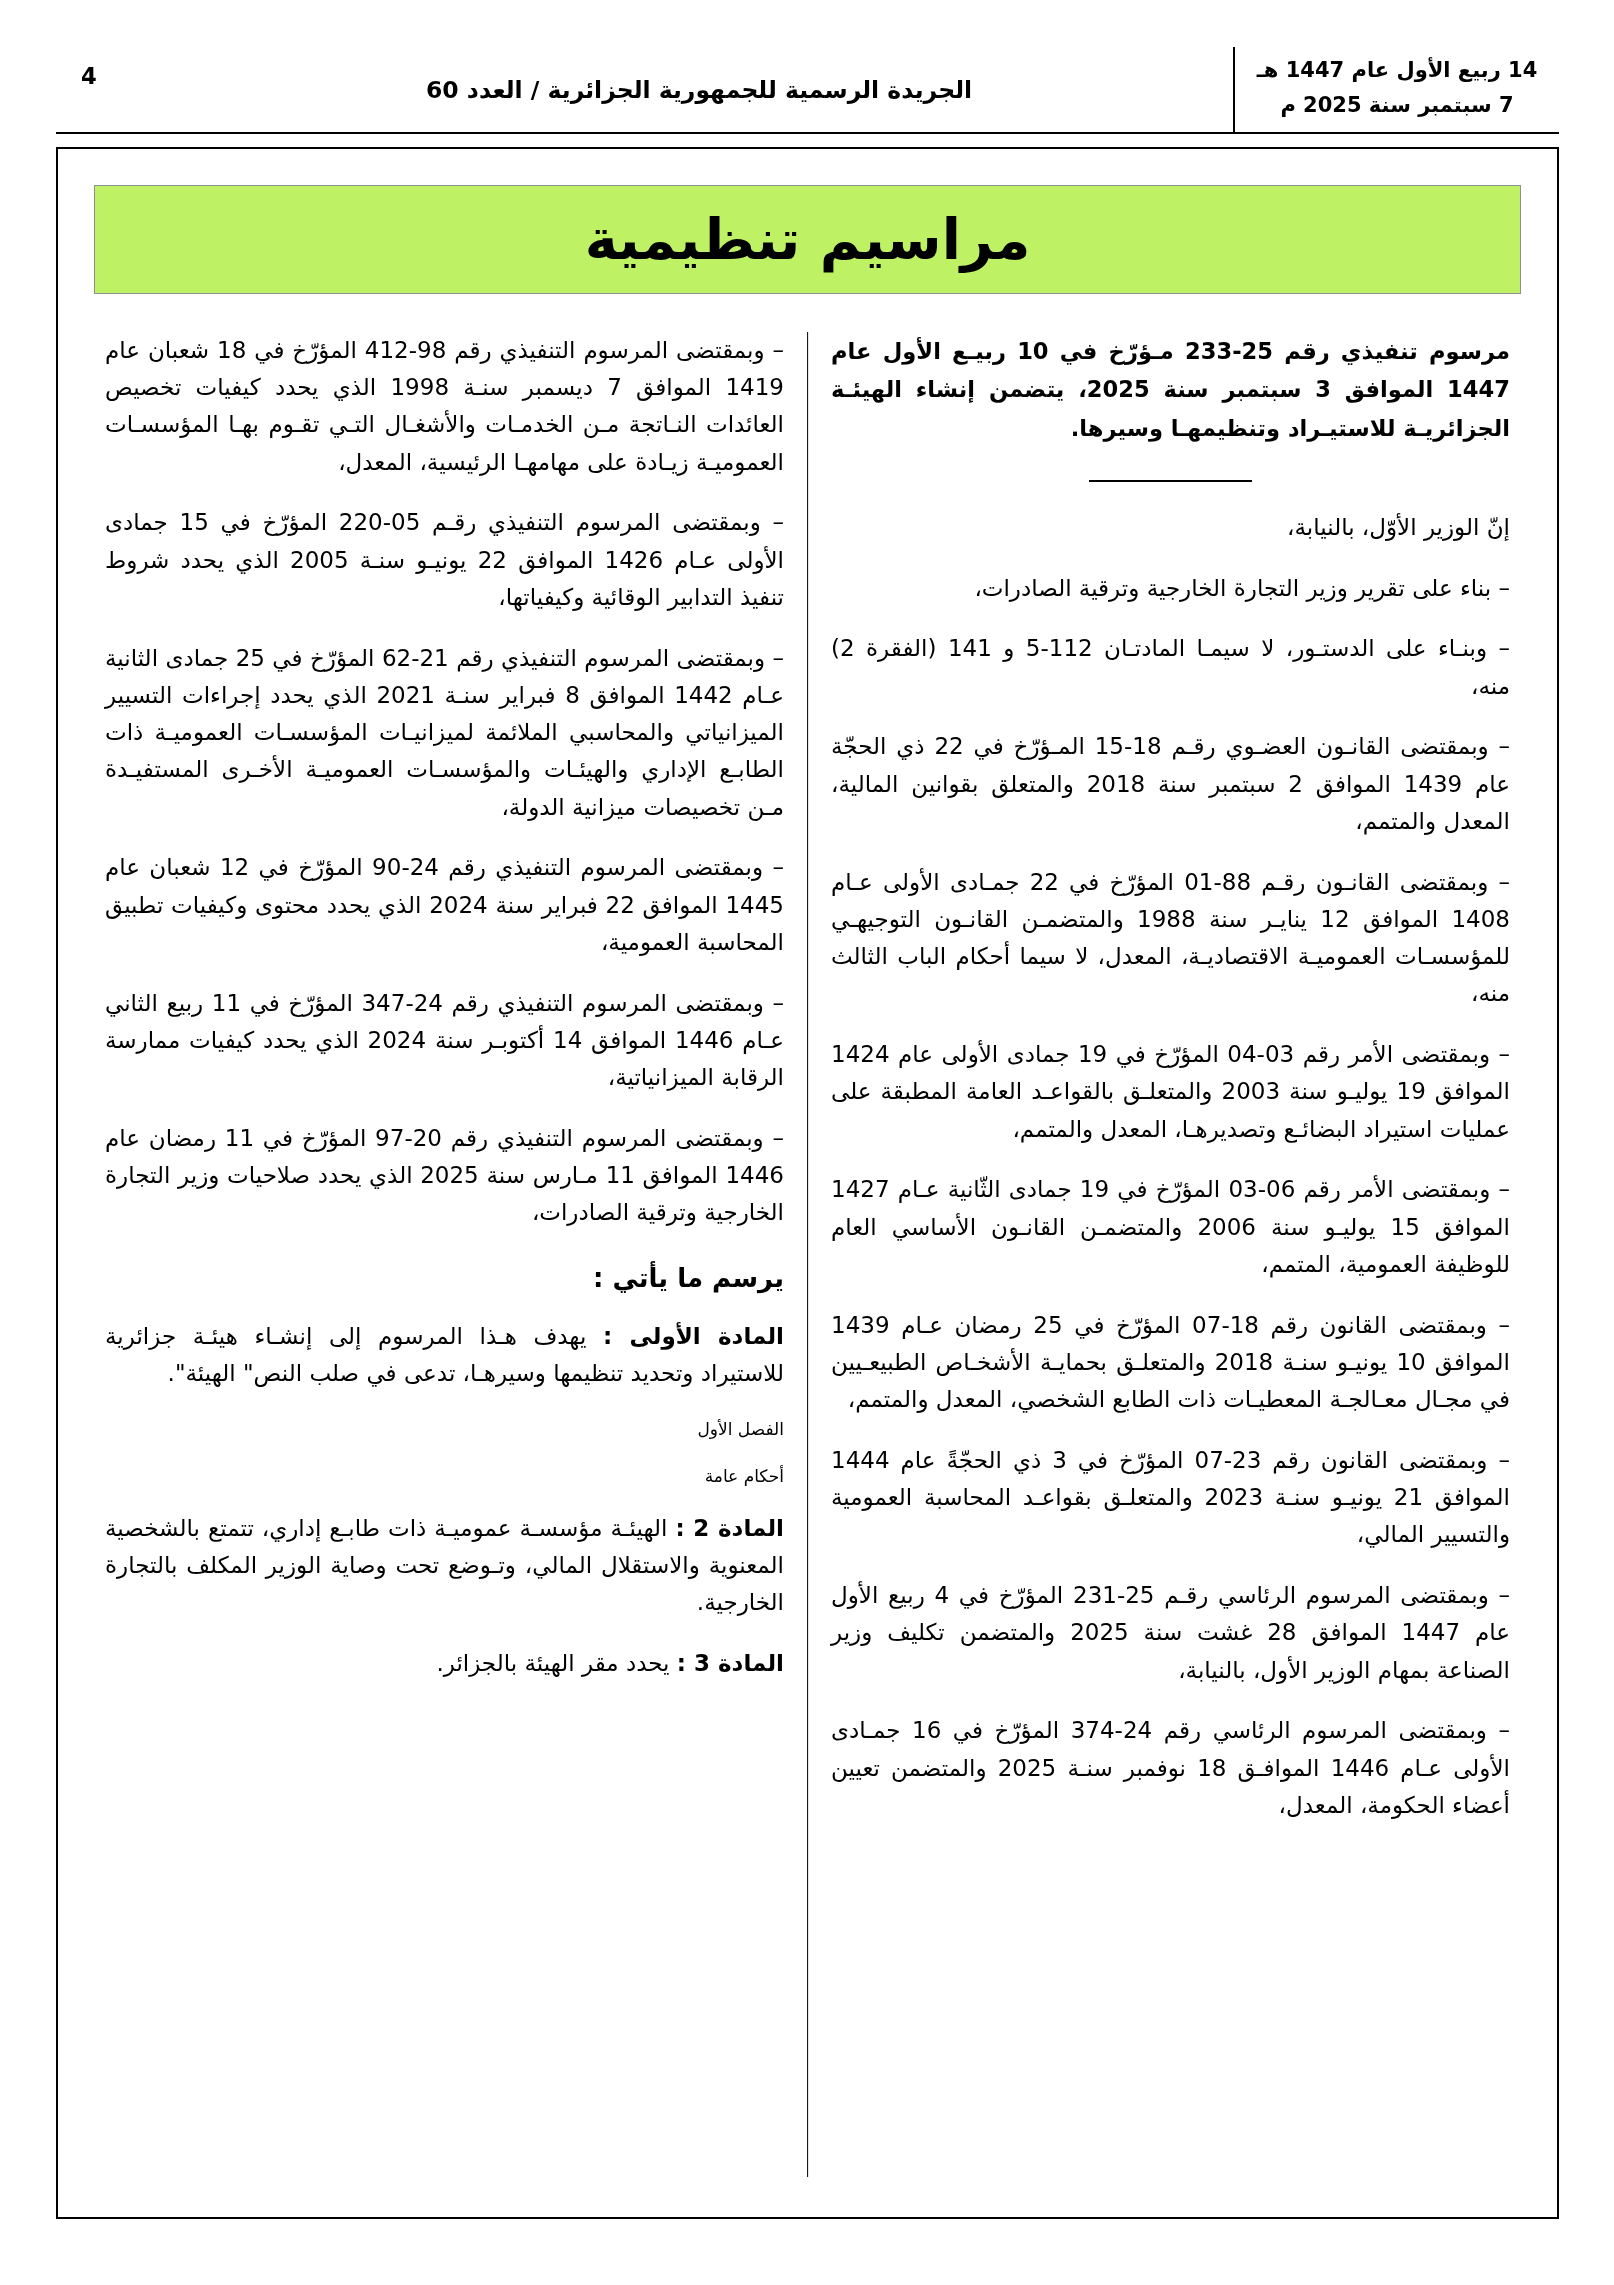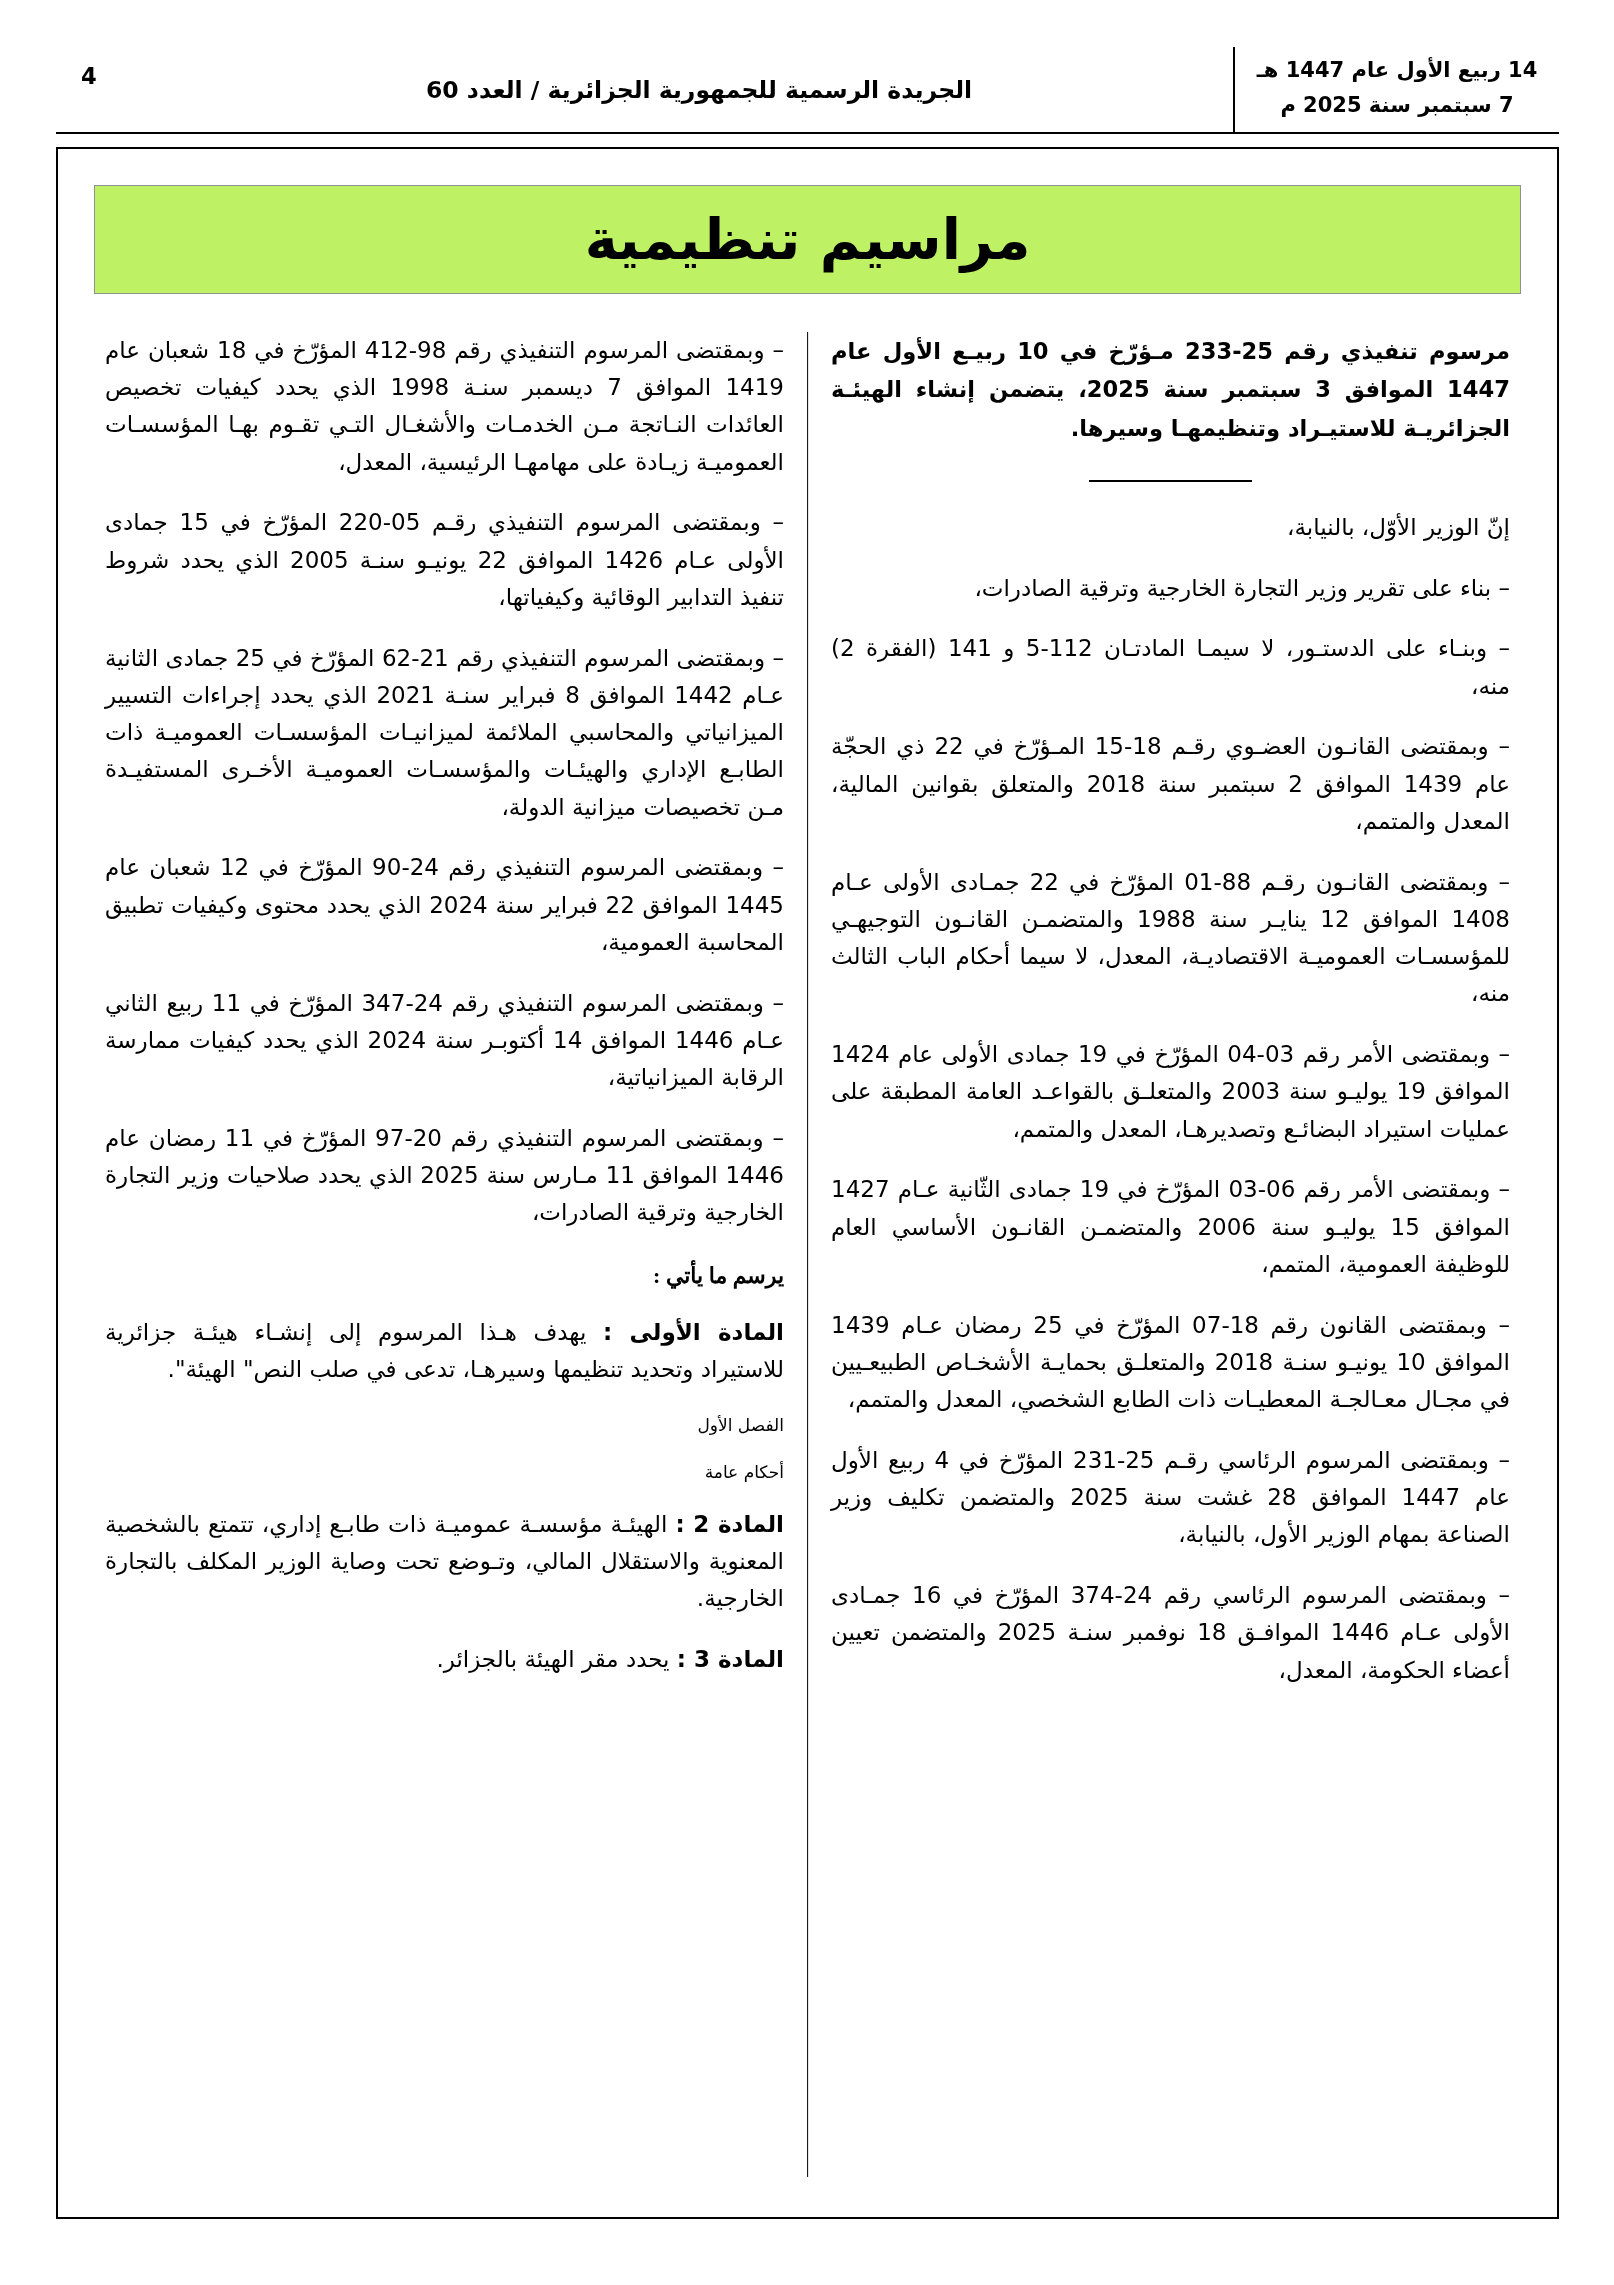--- a/index.html
+++ b/index.html
@@ -126,24 +126,23 @@
     margin: 14.5px auto 27px auto;
   }
   .sec-title {
     font-weight: normal;
     font-size: 17px;
     text-align: right;
     margin: 27px 0 23.5px 0;
   }
   .yarsum {
     font-weight: bold;
-    font-size: 22px;
+    font-size: 26px;
     text-align: right;
     margin: 31px 0 25px 0;
-    font-family: Liberation Serif, serif;
   }
   .art-label { font-weight: bold; }
 </style>
 </head>
 <body>
 
 <div class="page">
 
   <div class="header">
     <div class="header-date">
@@ -167,20 +166,21 @@
         <div class="decree-head">مرسوم تنفيذي رقم 25-233 مـؤرّخ في 10 ربيـع الأول عام 1447 الموافق 3 سبتمبر سنة 2025، يتضمن إنشاء الهيئـة الجزائريـة للاستيـراد وتنظيمهـا وسيرها.</div>
         <div class="rule"></div>
         <p class="j">إنّ الوزير الأوّل، بالنيابة،</p>
         <p class="j">– بناء على تقرير وزير التجارة الخارجية وترقية الصادرات،</p>
         <p class="j">– وبنـاء على الدستـور، لا سيمـا المادتـان 112-5 و 141 (الفقرة 2) منه،</p>
         <p class="j">– وبمقتضى القانـون العضـوي رقـم 18-15 المـؤرّخ في 22 ذي الحجّة عام 1439 الموافق 2 سبتمبر سنة 2018 والمتعلق بقوانين المالية، المعدل والمتمم،</p>
         <p class="j">– وبمقتضى القانـون رقـم 88-01 المؤرّخ في 22 جمـادى الأولى عـام 1408 الموافق 12 ينايـر سنة 1988 والمتضمـن القانـون التوجيهـي للمؤسسـات العموميـة الاقتصاديـة، المعدل، لا سيما أحكام الباب الثالث منه،</p>
         <p class="j">– وبمقتضى الأمر رقم 03-04 المؤرّخ في 19 جمادى الأولى عام 1424 الموافق 19 يوليـو سنة 2003 والمتعلـق بالقواعـد العامة المطبقة على عمليات استيراد البضائـع وتصديرهـا، المعدل والمتمم،</p>
         <p class="j">– وبمقتضى الأمر رقم 06-03 المؤرّخ في 19 جمادى الثّانية عـام 1427 الموافق 15 يوليـو سنة 2006 والمتضمـن القانـون الأساسي العام للوظيفة العمومية، المتمم،</p>
         <p class="j">– وبمقتضى القانون رقم 18-07 المؤرّخ في 25 رمضان عـام 1439 الموافق 10 يونيـو سنـة 2018 والمتعلـق بحمايـة الأشخـاص الطبيعـيين في مجـال معـالجـة المعطيـات ذات الطابع الشخصي، المعدل والمتمم،</p>
+        <p class="j">– وبمقتضى القانون رقم 23-07 المؤرّخ في 3 ذي الحجّةً عام 1444 الموافق 21 يونيـو سنـة 2023 والمتعلـق بقواعـد المحاسبة العمومية والتسيير المالي،</p>
         <p class="j">– وبمقتضى المرسوم الرئاسي رقـم 25-231 المؤرّخ في 4 ربيع الأول عام 1447 الموافق 28 غشت سنة 2025 والمتضمن تكليف وزير الصناعة بمهام الوزير الأول، بالنيابة،</p>
         <p class="j">– وبمقتضى المرسوم الرئاسي رقم 24-374 المؤرّخ في 16 جمـادى الأولى عـام 1446 الموافـق 18 نوفمبر سنـة 2025 والمتضمن تعيين أعضاء الحكومة، المعدل،</p>
       </div>
 
       <div class="col">
         <p class="j">– وبمقتضى المرسوم التنفيذي رقم 98-412 المؤرّخ في 18 شعبان عام 1419 الموافق 7 ديسمبر سنـة 1998 الذي يحدد كيفيات تخصيص العائدات النـاتجة مـن الخدمـات والأشغـال التـي تقـوم بهـا المؤسسـات العموميـة زيـادة على مهامهـا الرئيسية، المعدل،</p>
         <p class="j">– وبمقتضى المرسوم التنفيذي رقـم 05-220 المؤرّخ في 15 جمادى الأولى عـام 1426 الموافق 22 يونيـو سنـة 2005 الذي يحدد شروط تنفيذ التدابير الوقائية وكيفياتها،</p>
         <p class="j">– وبمقتضى المرسوم التنفيذي رقم 21-62 المؤرّخ في 25 جمادى الثانية عـام 1442 الموافق 8 فبراير سنـة 2021 الذي يحدد إجراءات التسيير الميزانياتي والمحاسبي الملائمة لميزانيـات المؤسسـات العموميـة ذات الطابـع الإداري والهيئـات والمؤسسـات العموميـة الأخـرى المستفيـدة مـن تخصيصات ميزانية الدولة،</p>
         <p class="j">– وبمقتضى المرسوم التنفيذي رقم 24-90 المؤرّخ في 12 شعبان عام 1445 الموافق 22 فبراير سنة 2024 الذي يحدد محتوى وكيفيات تطبيق المحاسبة العمومية،</p>
         <p class="j">– وبمقتضى المرسوم التنفيذي رقم 24-347 المؤرّخ في 11 ربيع الثاني عـام 1446 الموافق 14 أكتوبـر سنة 2024 الذي يحدد كيفيات ممارسة الرقابة الميزانياتية،</p>

